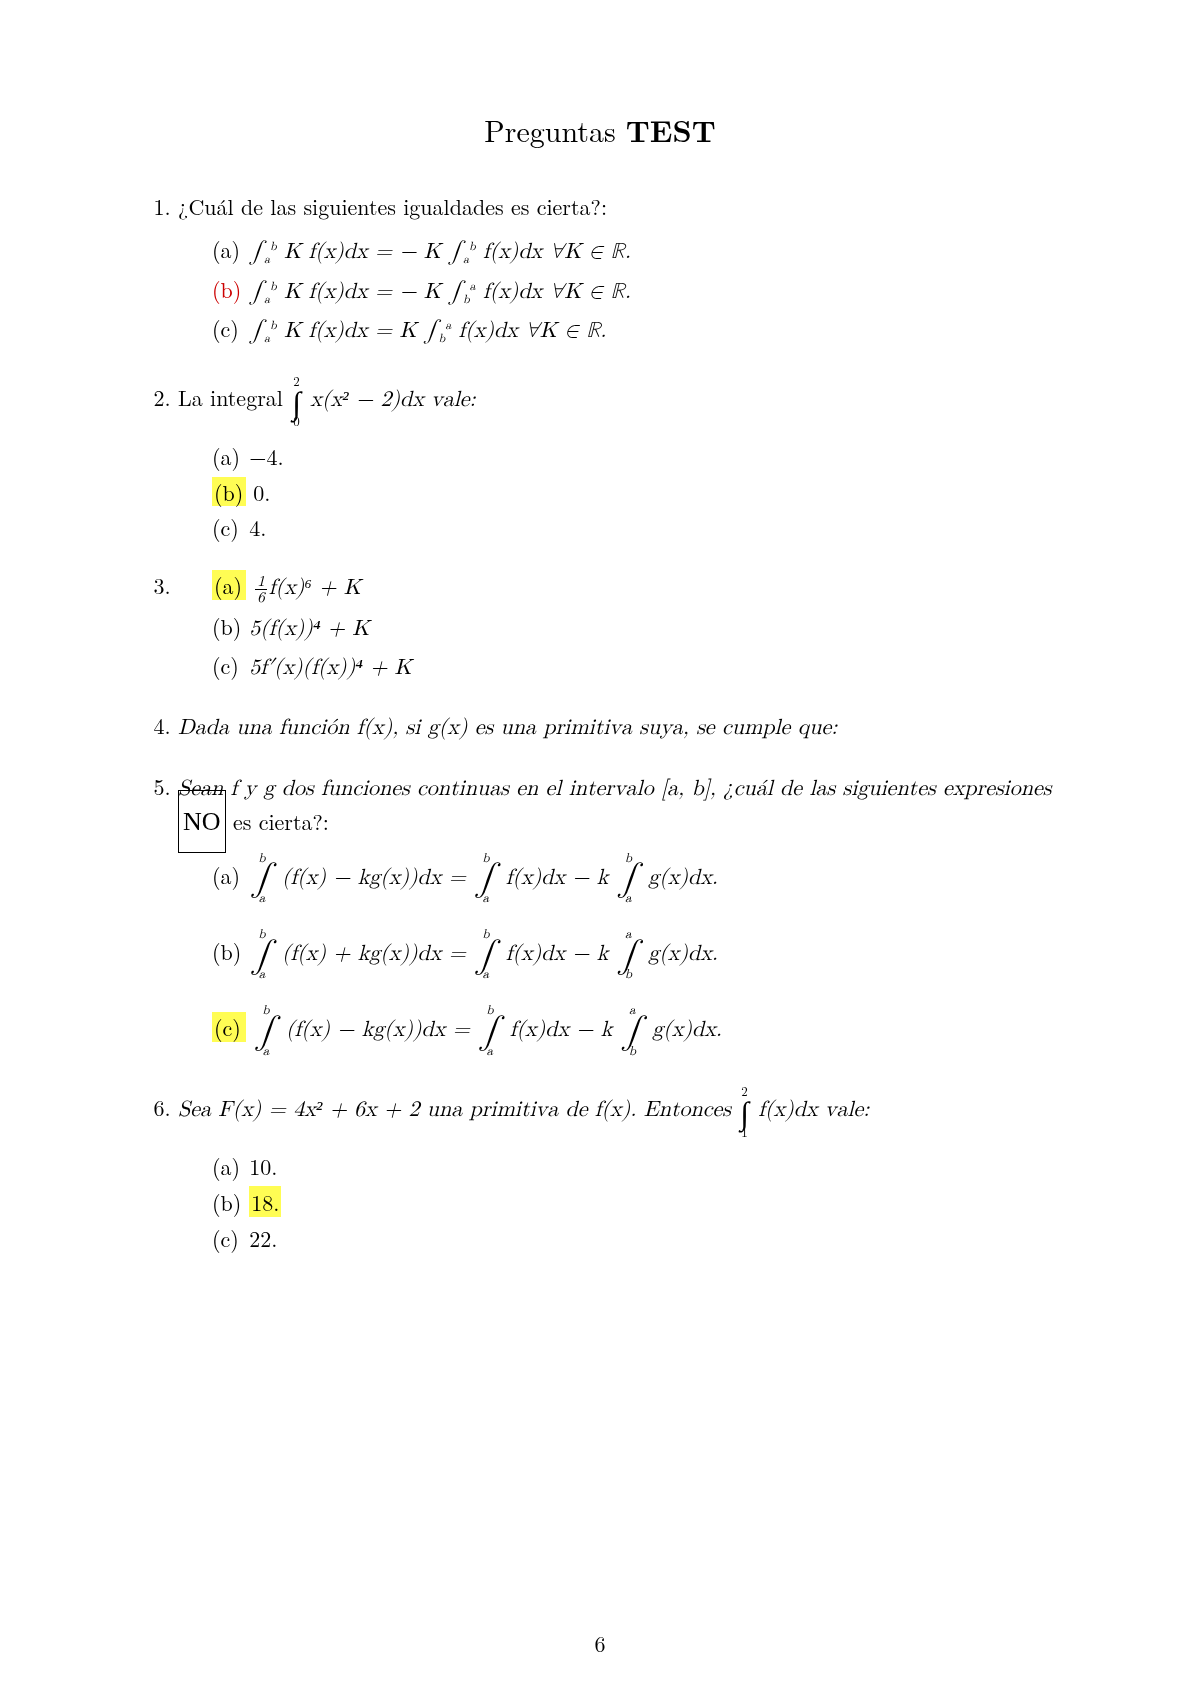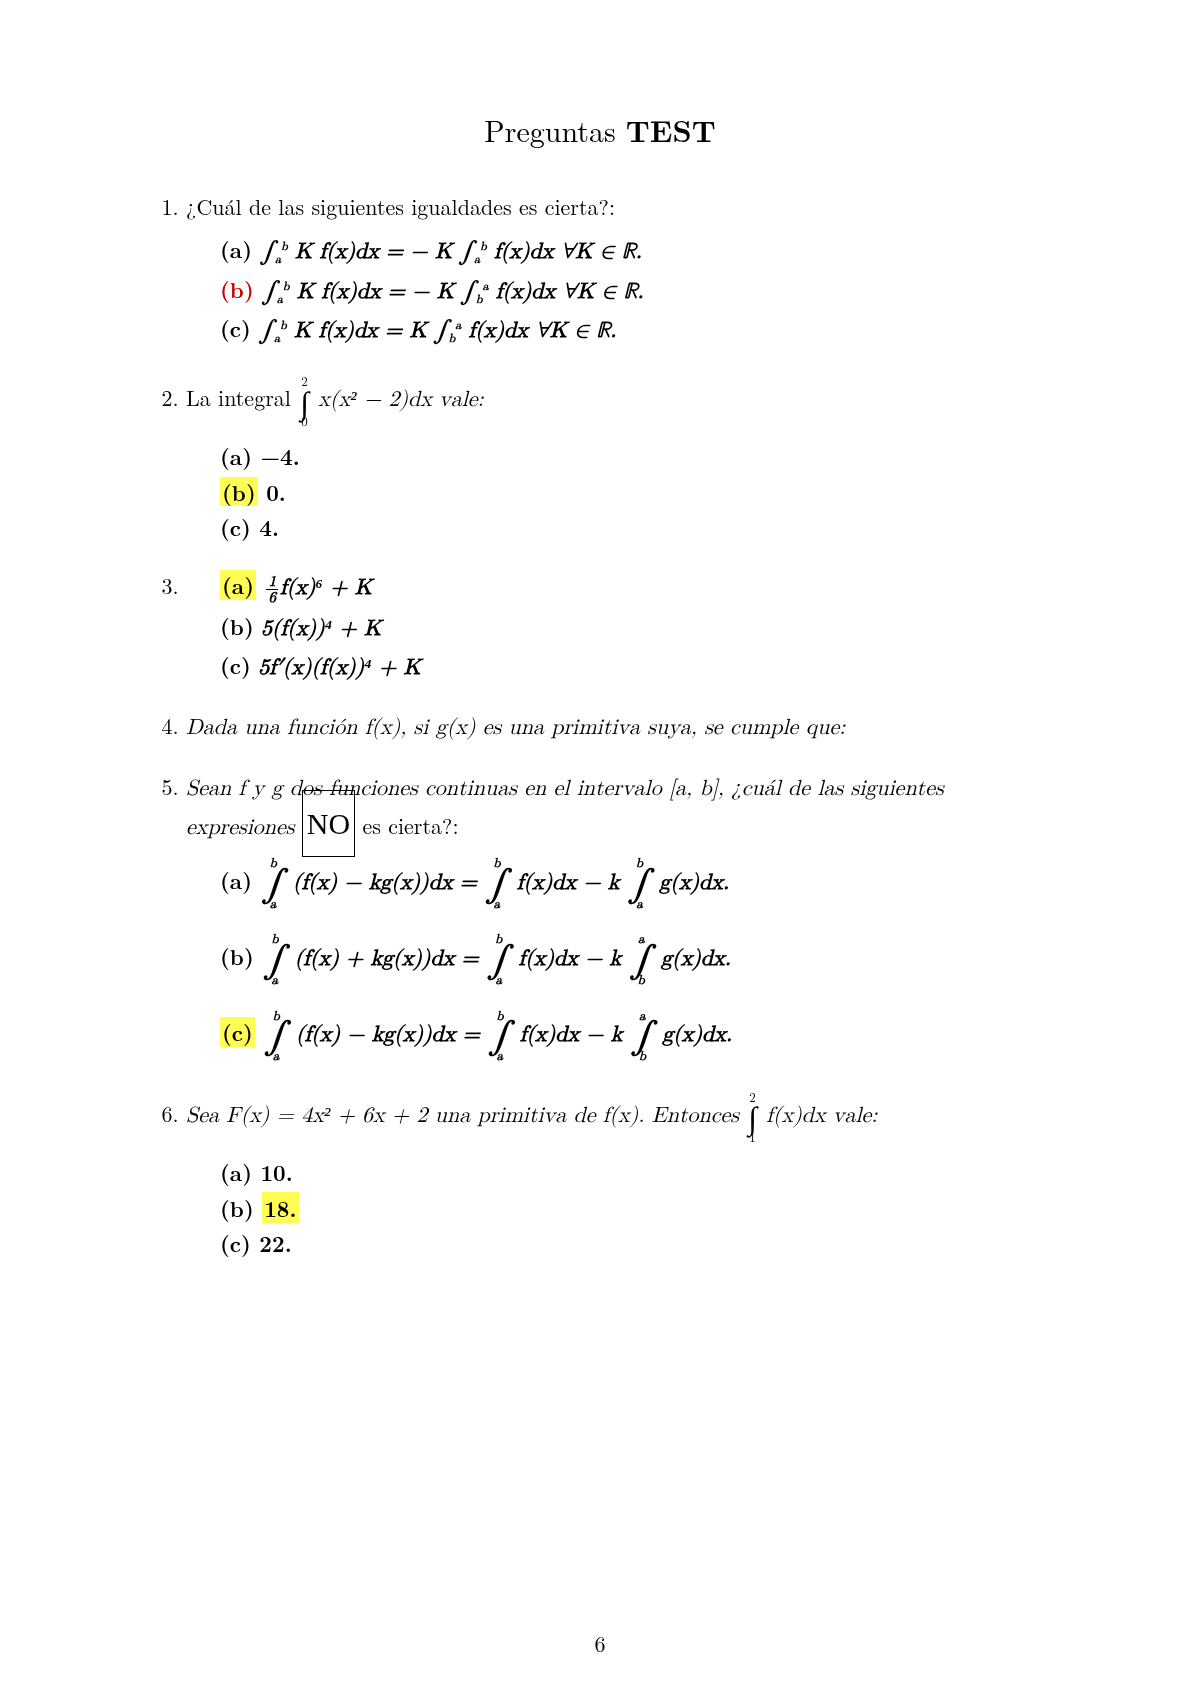--- a/index.html
+++ b/index.html
@@ -20,32 +20,32 @@
   }
   .title {
     text-align: center;
     font-size: 30px;
     margin-bottom: 40px;
   }
   .title .bold { font-weight: bold; }
   ol.questions {
     list-style: decimal;
     padding-left: 30px;
-    margin: 16px;
+    margin: 8px;
   }
   ol.questions > li {
     margin-bottom: 28px;
   }
   .qtext { margin-bottom: 14px; }
-  .opts { list-style: none; padding-left: 34px; margin: 10px 0 0 0; font-weight: bold; }
+  .opts { list-style: none; padding-left: 34px; margin: 10px 0 0 0; }
   .opts > li { margin-bottom: 6px; }
   .opt-label { display: inline-block; min-width: 30px; }
   .hl-y { background: #fffd54; padding: 0 2px; }
   .red { color: #cc0000; }
-  .nobox { border: 1.5px solid #000; padding: 16px 4px; font-family: "CMU Serif", Georgia, serif; font-size: 30px; }
+  .nobox { border: 1.5px solid #000; padding: 16px 4px; font-family: "CMU Serif", Georgia, serif; font-size: 26px; }
   .math { font-style: italic; font-family: "CMU Serif", "Latin Modern Math", Georgia, serif; }
   .intstack {
     display: inline-block;
     position: relative;
     vertical-align: middle;
     text-align: center;
     line-height: 0.9;
     margin: 0 2px;
   }
   .intstack .sup { font-size: 13px; display: block; }

